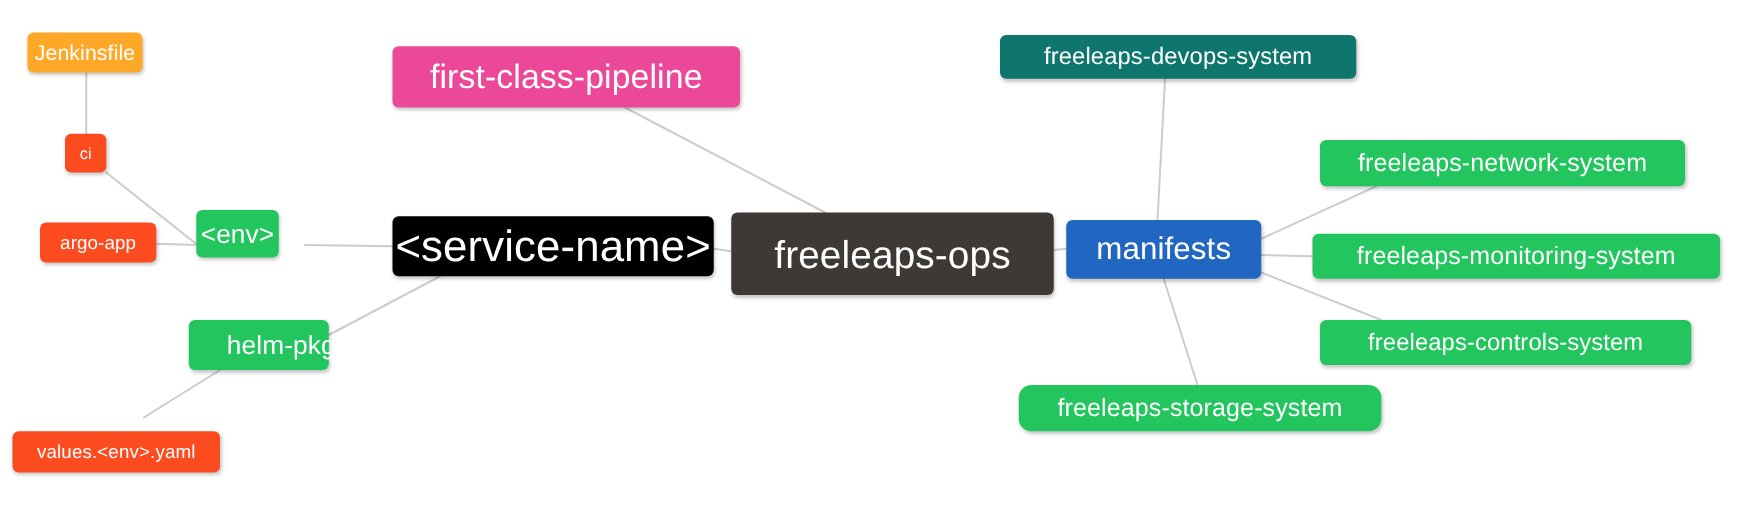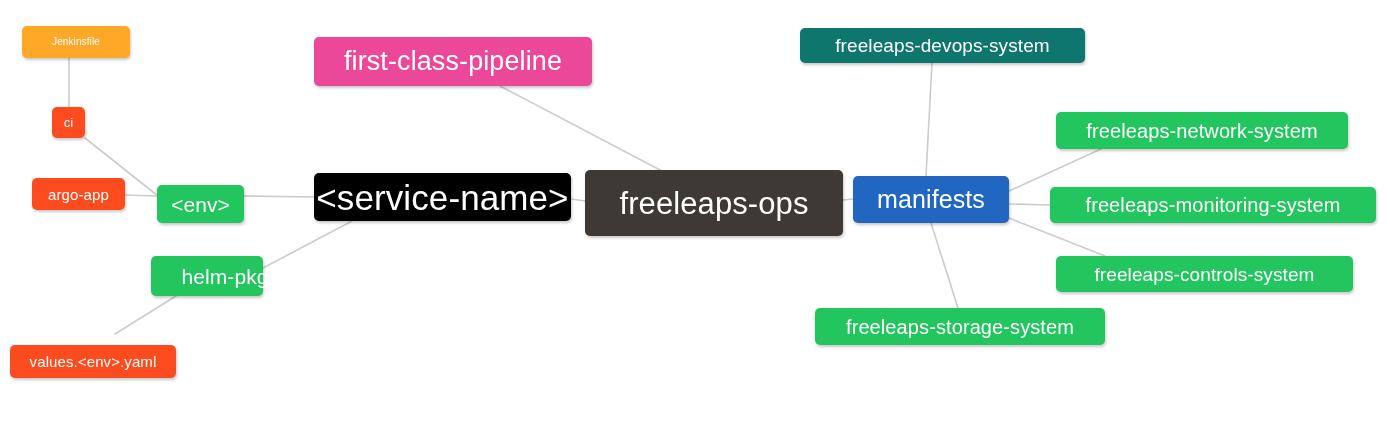--- a/index.html
+++ b/index.html
@@ -60,33 +60,33 @@
       <path d="M 571 199 L 585 201" stroke="#cccccc" stroke-width="1.6" fill="none" stroke-linecap="round"></path>
       <path d="M 500 86 L 660 170" stroke="#cccccc" stroke-width="1.6" fill="none" stroke-linecap="round"></path>
       <path d="M 843 200 L 853 199" stroke="#cccccc" stroke-width="1.6" fill="none" stroke-linecap="round"></path>
       <path d="M 926 176 L 932 63" stroke="#cccccc" stroke-width="1.6" fill="none" stroke-linecap="round"></path>
       <path d="M 1009 191 L 1101 149" stroke="#cccccc" stroke-width="1.6" fill="none" stroke-linecap="round"></path>
       <path d="M 1009 204 L 1050 205" stroke="#cccccc" stroke-width="1.6" fill="none" stroke-linecap="round"></path>
       <path d="M 1009 218 L 1105 256" stroke="#cccccc" stroke-width="1.6" fill="none" stroke-linecap="round"></path>
       <path d="M 931 223 L 958 308" stroke="#cccccc" stroke-width="1.6" fill="none" stroke-linecap="round"></path>
     </svg>
   <div id="node-layer">
-      <div class="node" style="left: 22px; top: 26px; width: 108px; height: 32px; background: rgb(255, 167, 38); font-size: 10px;">
+      <div class="node" style="left: 22px; top: 26px; width: 92px; height: 32px; background: rgb(255, 167, 38); font-size: 17px;">
         <span class="node-label">Jenkinsfile</span>
       </div>
       <div class="node" style="left: 52px; top: 107px; width: 33px; height: 31px; background: rgb(252, 75, 30); font-size: 13px;">
         <span class="node-label">ci</span>
       </div>
       <div class="node" style="left: 32px; top: 178px; width: 93px; height: 32px; background: rgb(252, 75, 30); font-size: 15px;">
         <span class="node-label">argo-app</span>
       </div>
       <div class="node" style="left: 10px; top: 333px; width: 166px; height: 33px; background: rgb(252, 75, 30); font-size: 15px; margin-top: 12px;">
         <span class="node-label">values.&lt;env&gt;.yaml</span>
       </div>
-      <div class="node" style="left: 157px; top: 185px; width: 87px; height: 38px; background: rgb(34, 197, 94); font-size: 21px;">
+      <div class="node" style="left: 157px; top: 168px; width: 66px; height: 38px; background: rgb(34, 197, 94); font-size: 21px;">
         <span class="node-label">&lt;env&gt;</span>
       </div>
       <div class="node" style="left: 151px; top: 256px; width: 112px; height: 40px; background: rgb(34, 197, 94); font-size: 21px; padding-left: 36px;">
         <span class="node-label">helm-pkg</span>
       </div>
       <div class="node" style="left: 314px; top: 173px; width: 257px; height: 48px; background: #000000; font-size: 35px;">
         <span class="node-label">&lt;service-name&gt;</span>
       </div>
       <div class="node" style="left: 314px; top: 37px; width: 278px; height: 49px; background: #ec4899; font-size: 27px;">
         <span class="node-label">first-class-pipeline</span>
@@ -102,17 +102,17 @@
       </div>
       <div class="node" style="left: 1056px; top: 112px; width: 292px; height: 37px; background: rgb(34, 197, 94); font-size: 20px;">
         <span class="node-label">freeleaps-network-system</span>
       </div>
       <div class="node" style="left: 1050px; top: 187px; width: 326px; height: 36px; background: rgb(34, 197, 94); font-size: 20px;">
         <span class="node-label">freeleaps-monitoring-system</span>
       </div>
       <div class="node" style="left: 1056px; top: 256px; width: 297px; height: 36px; background: rgb(34, 197, 94); font-size: 19px;">
         <span class="node-label">freeleaps-controls-system</span>
       </div>
-      <div class="node" style="left: 815px; top: 308px; width: 290px; height: 37px; background: rgb(34, 197, 94); font-size: 20px;">
+      <div class="node" style="left: 815px; top: 308px; width: 290px; height: 37px; background: rgb(34, 197, 94); font-size: 20px; border-radius: 10px;">
         <span class="node-label">freeleaps-storage-system</span>
       </div>
     </div>
 </div>
 
 </body></html>

